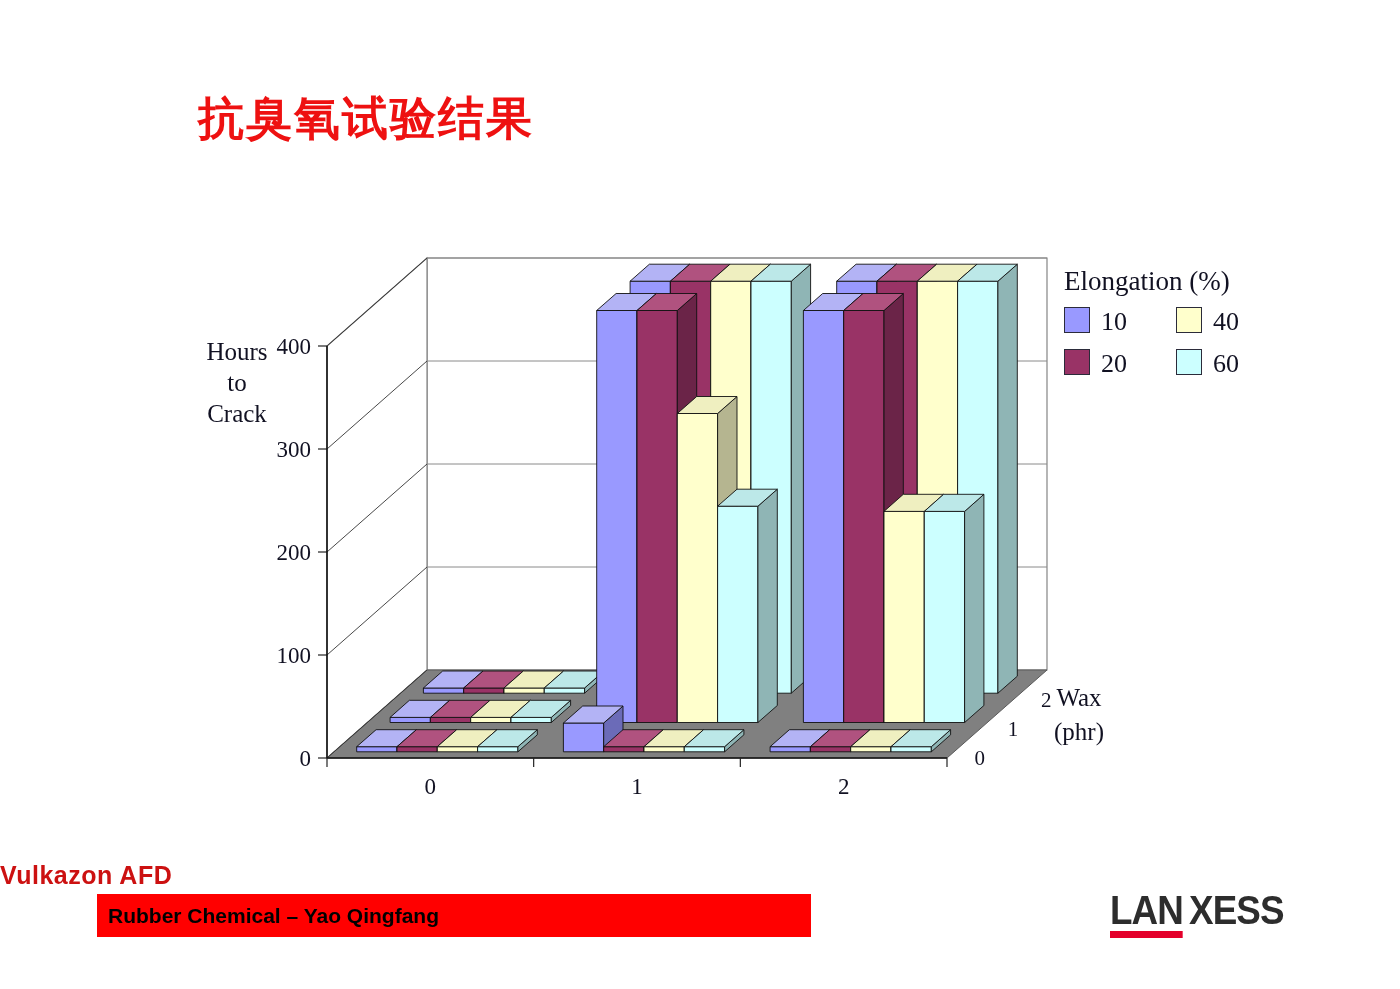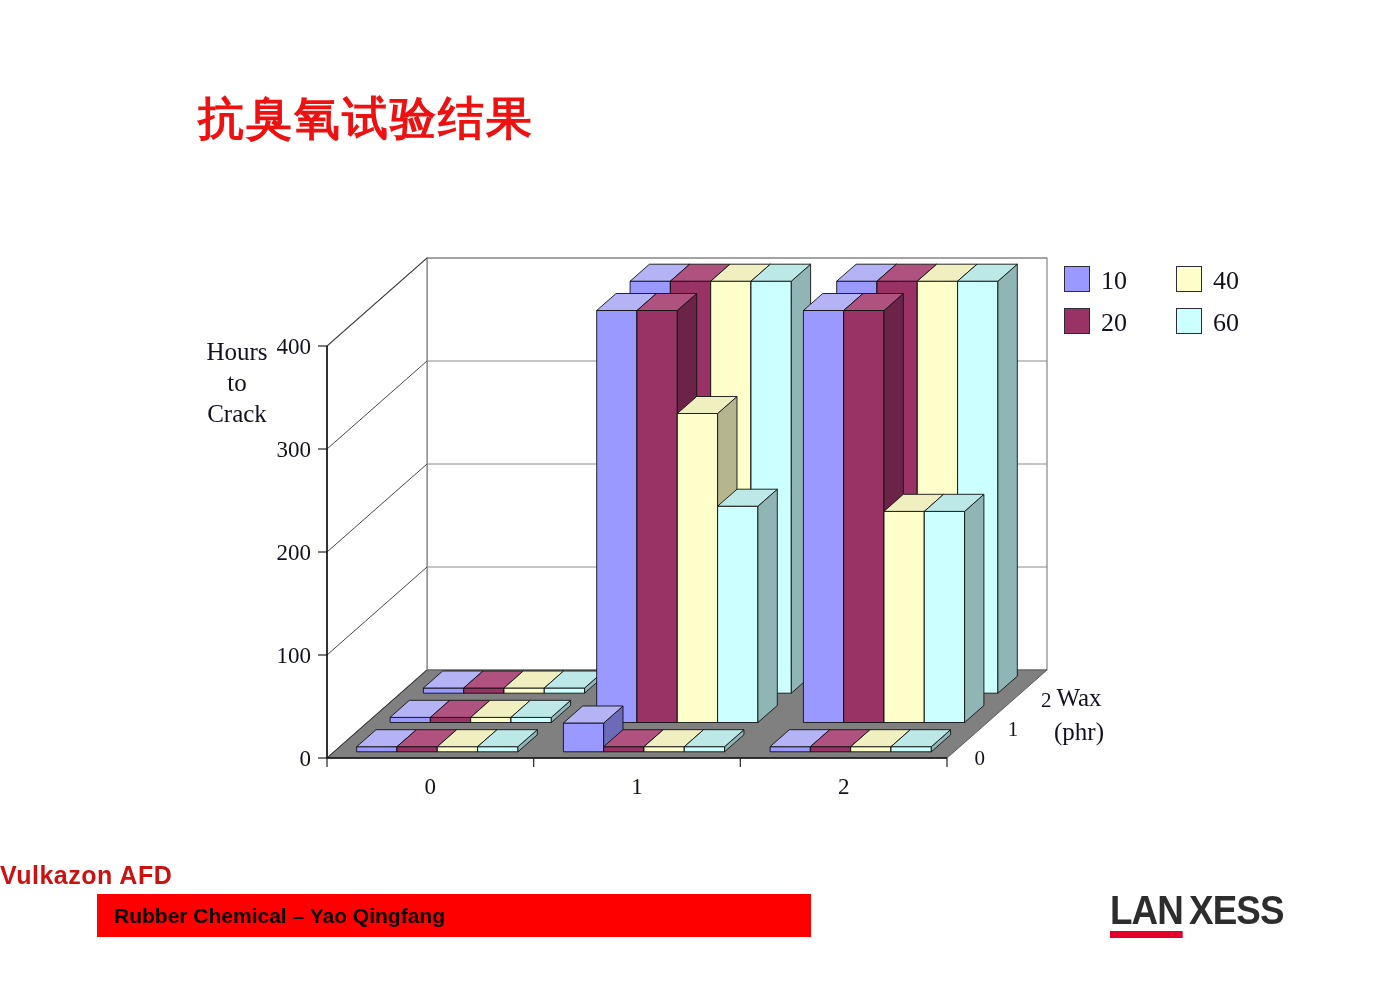--- a/index.html
+++ b/index.html
@@ -78,21 +78,21 @@
 
   
   #footer-bar {
     position: absolute;
     left: 97px; top: 894px;
     width: 714px; height: 43px;
     background: #FF0000;
   }
   #footer-text {
     position: absolute;
-    left: 17px; top: 50%;
+    left: 11px; top: 50%;
     transform: translateY(-50%);
     font-family: "Liberation Sans", sans-serif;
     font-size: 21px;
     font-weight: bold;
     color: #000000;
     white-space: nowrap;
   }
   #logo {
     position: absolute;
     left: 1110px; top: 890px;
@@ -272,20 +272,21 @@
         <text x="237" y="161" font-size="25" text-anchor="middle" font-family="&quot;Liberation Serif&quot;, serif" fill="#111122">to</text>
         <text x="237" y="192" font-size="25" text-anchor="middle" font-family="&quot;Liberation Serif&quot;, serif" fill="#111122">Crack</text>
         <text x="1079" y="476" font-size="25" text-anchor="middle" font-family="&quot;Liberation Serif&quot;, serif" fill="#111122">Wax</text>
         <text x="1079" y="510" font-size="25" text-anchor="middle" font-family="&quot;Liberation Serif&quot;, serif" fill="#111122">(phr)</text>
       </svg>
   </div>
 
   <div id="category-title">Vulkazon AFD</div>
 
   <div id="legend">
+    <div id="legend-title">Elongation (%)</div>
 
     <div class="legend-row">
       <div class="legend-entry">
         <span class="legend-swatch" style="background: rgb(153, 153, 255);"></span>
         <span class="legend-label">10</span>
       </div>
       <div class="legend-entry">
         <span class="legend-swatch" style="background: rgb(255, 255, 204);"></span>
         <span class="legend-label">40</span>
       </div>

